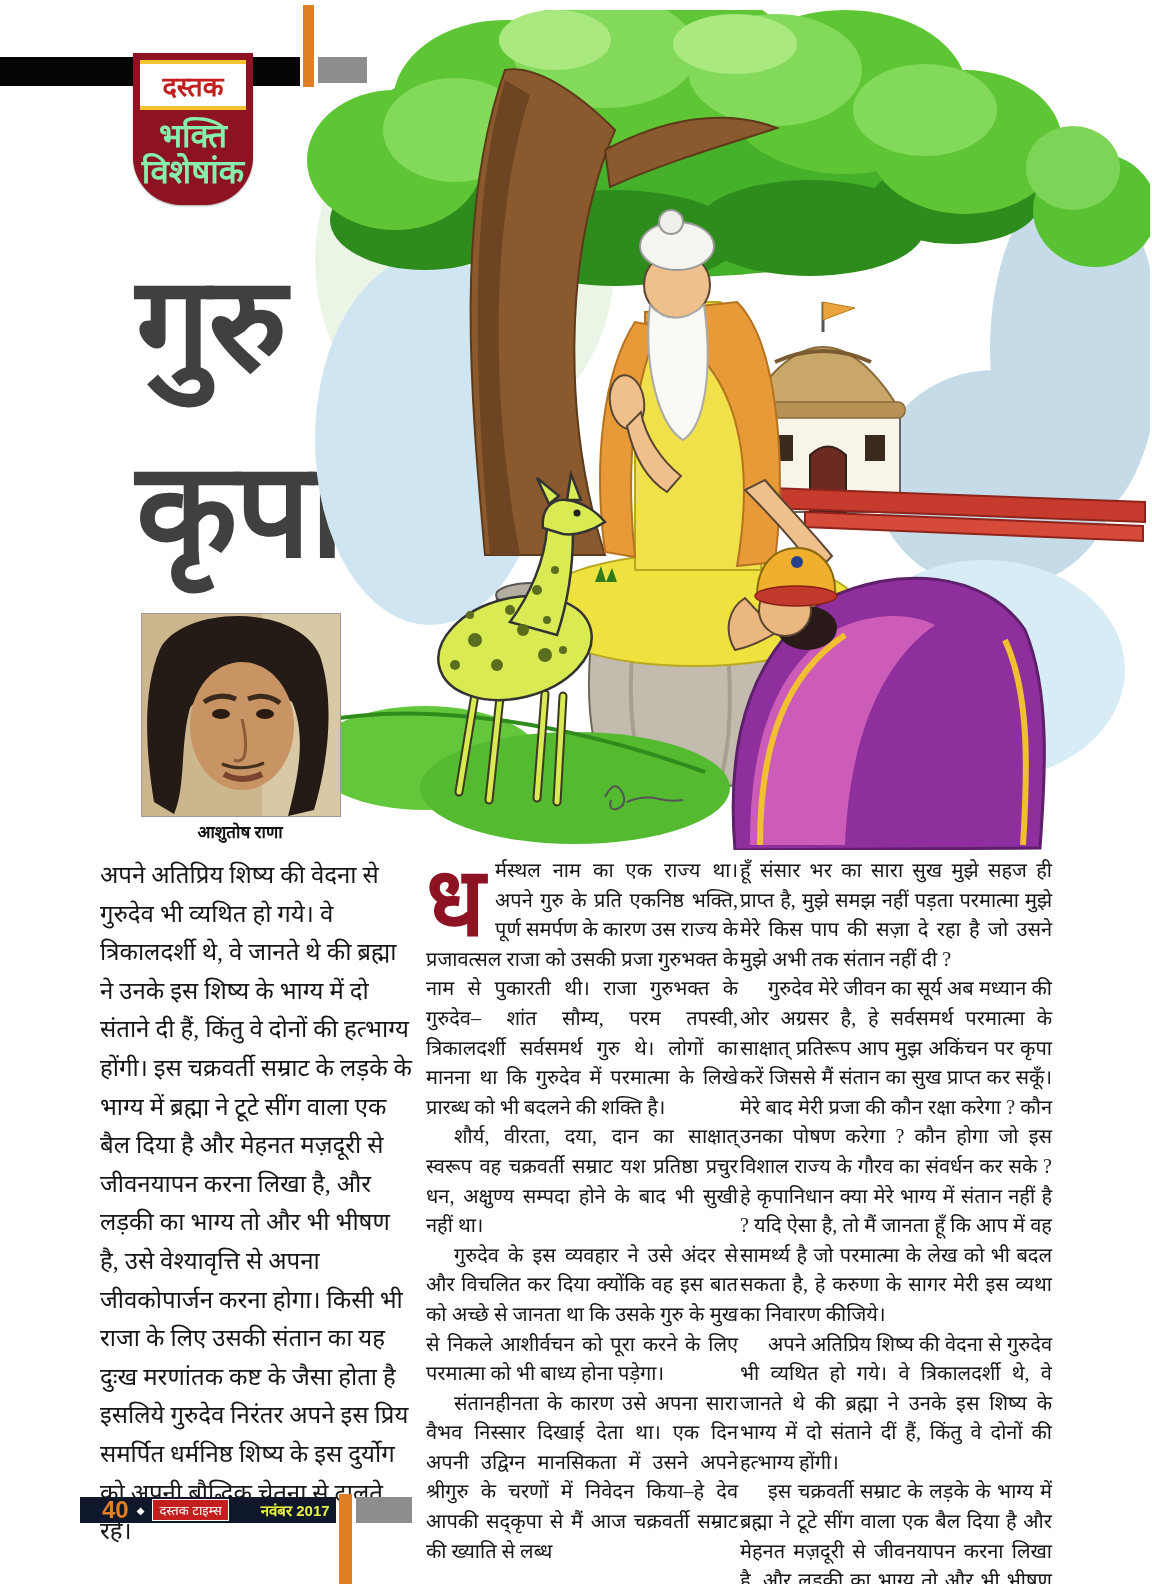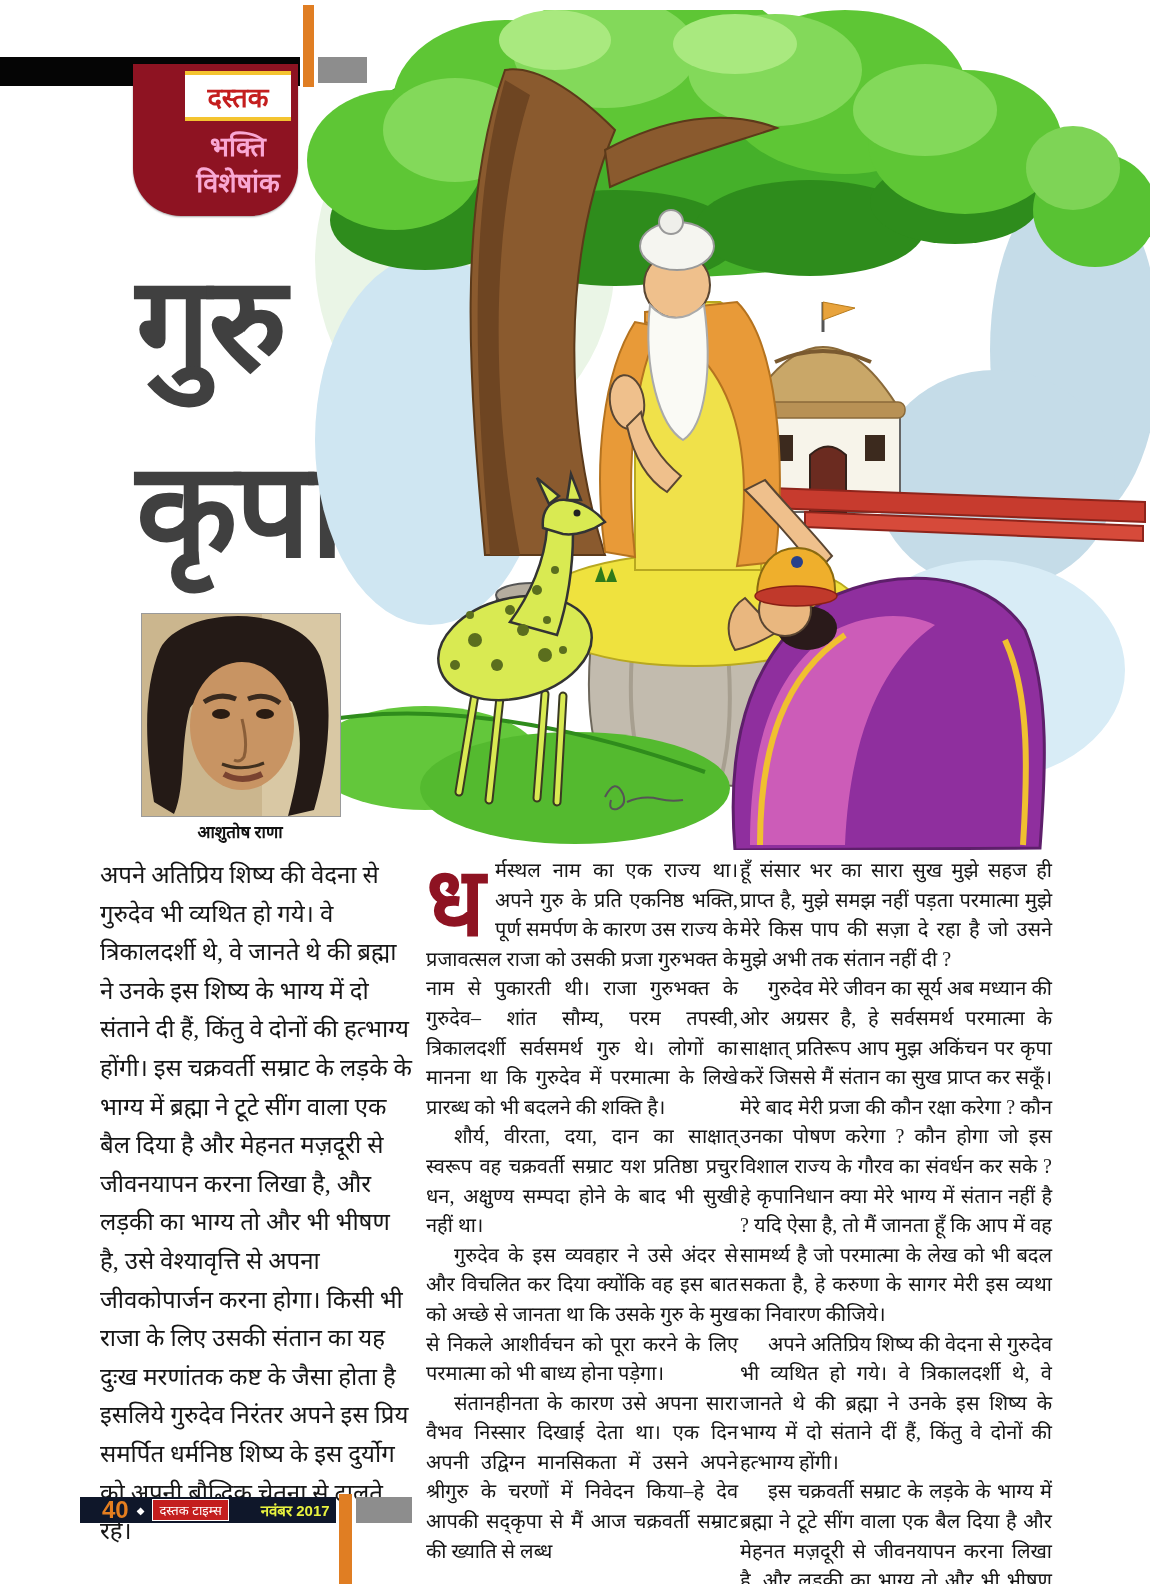--- a/index.html
+++ b/index.html
@@ -10,34 +10,34 @@
   }
   .abs{position:absolute;}
 
   
   .top-black-bar{left:0;top:57px;width:300px;height:29px;background:#050505;}
   .top-orange-bar{left:303px;top:5px;width:11px;height:82px;background:#E07E23;}
   .top-gray-rect{left:318px;top:57px;width:49px;height:26px;background:#8D8D8D;}
 
   
   .badge{
-    left:133px;top:64px;width:120px;height:152px;
+    left:133px;top:53px;width:120px;height:152px;
     background:#8E1322;border-radius:0 0 48px 48px;
     box-shadow:0 1px 2px rgba(0,0,0,.35);
-    display:flex;flex-direction:column;align-items:center;padding-left:45px;
+    display:flex;flex-direction:column;align-items:center;
   }
   .badge-logo{
     margin-top:7px;width:106px;height:42px;background:#ffffff;
     border-top:4px solid #F4C430;border-bottom:4px solid #F4C430;
     display:flex;align-items:center;justify-content:center;
     color:#C41E1E;font-weight:bold;font-size:27px;
     font-family:"Liberation Sans","DejaVu Sans",sans-serif;
   }
   .badge-line{
-    color:#f9a8d4;font-weight:bold;font-size:27px;line-height:36px;
+    color:#86efac;font-weight:bold;font-size:33px;line-height:36px;
     font-family:"Liberation Sans","DejaVu Sans",sans-serif;text-align:center;
   }
   .badge-line.first{margin-top:8px;}
 
   
   .big-title{
     left:136px;top:232px;width:270px;
     color:#404040;font-weight:bold;font-size:132px;line-height:186px;
     font-family:"Liberation Sans","DejaVu Sans",sans-serif;
     letter-spacing:-2px;

